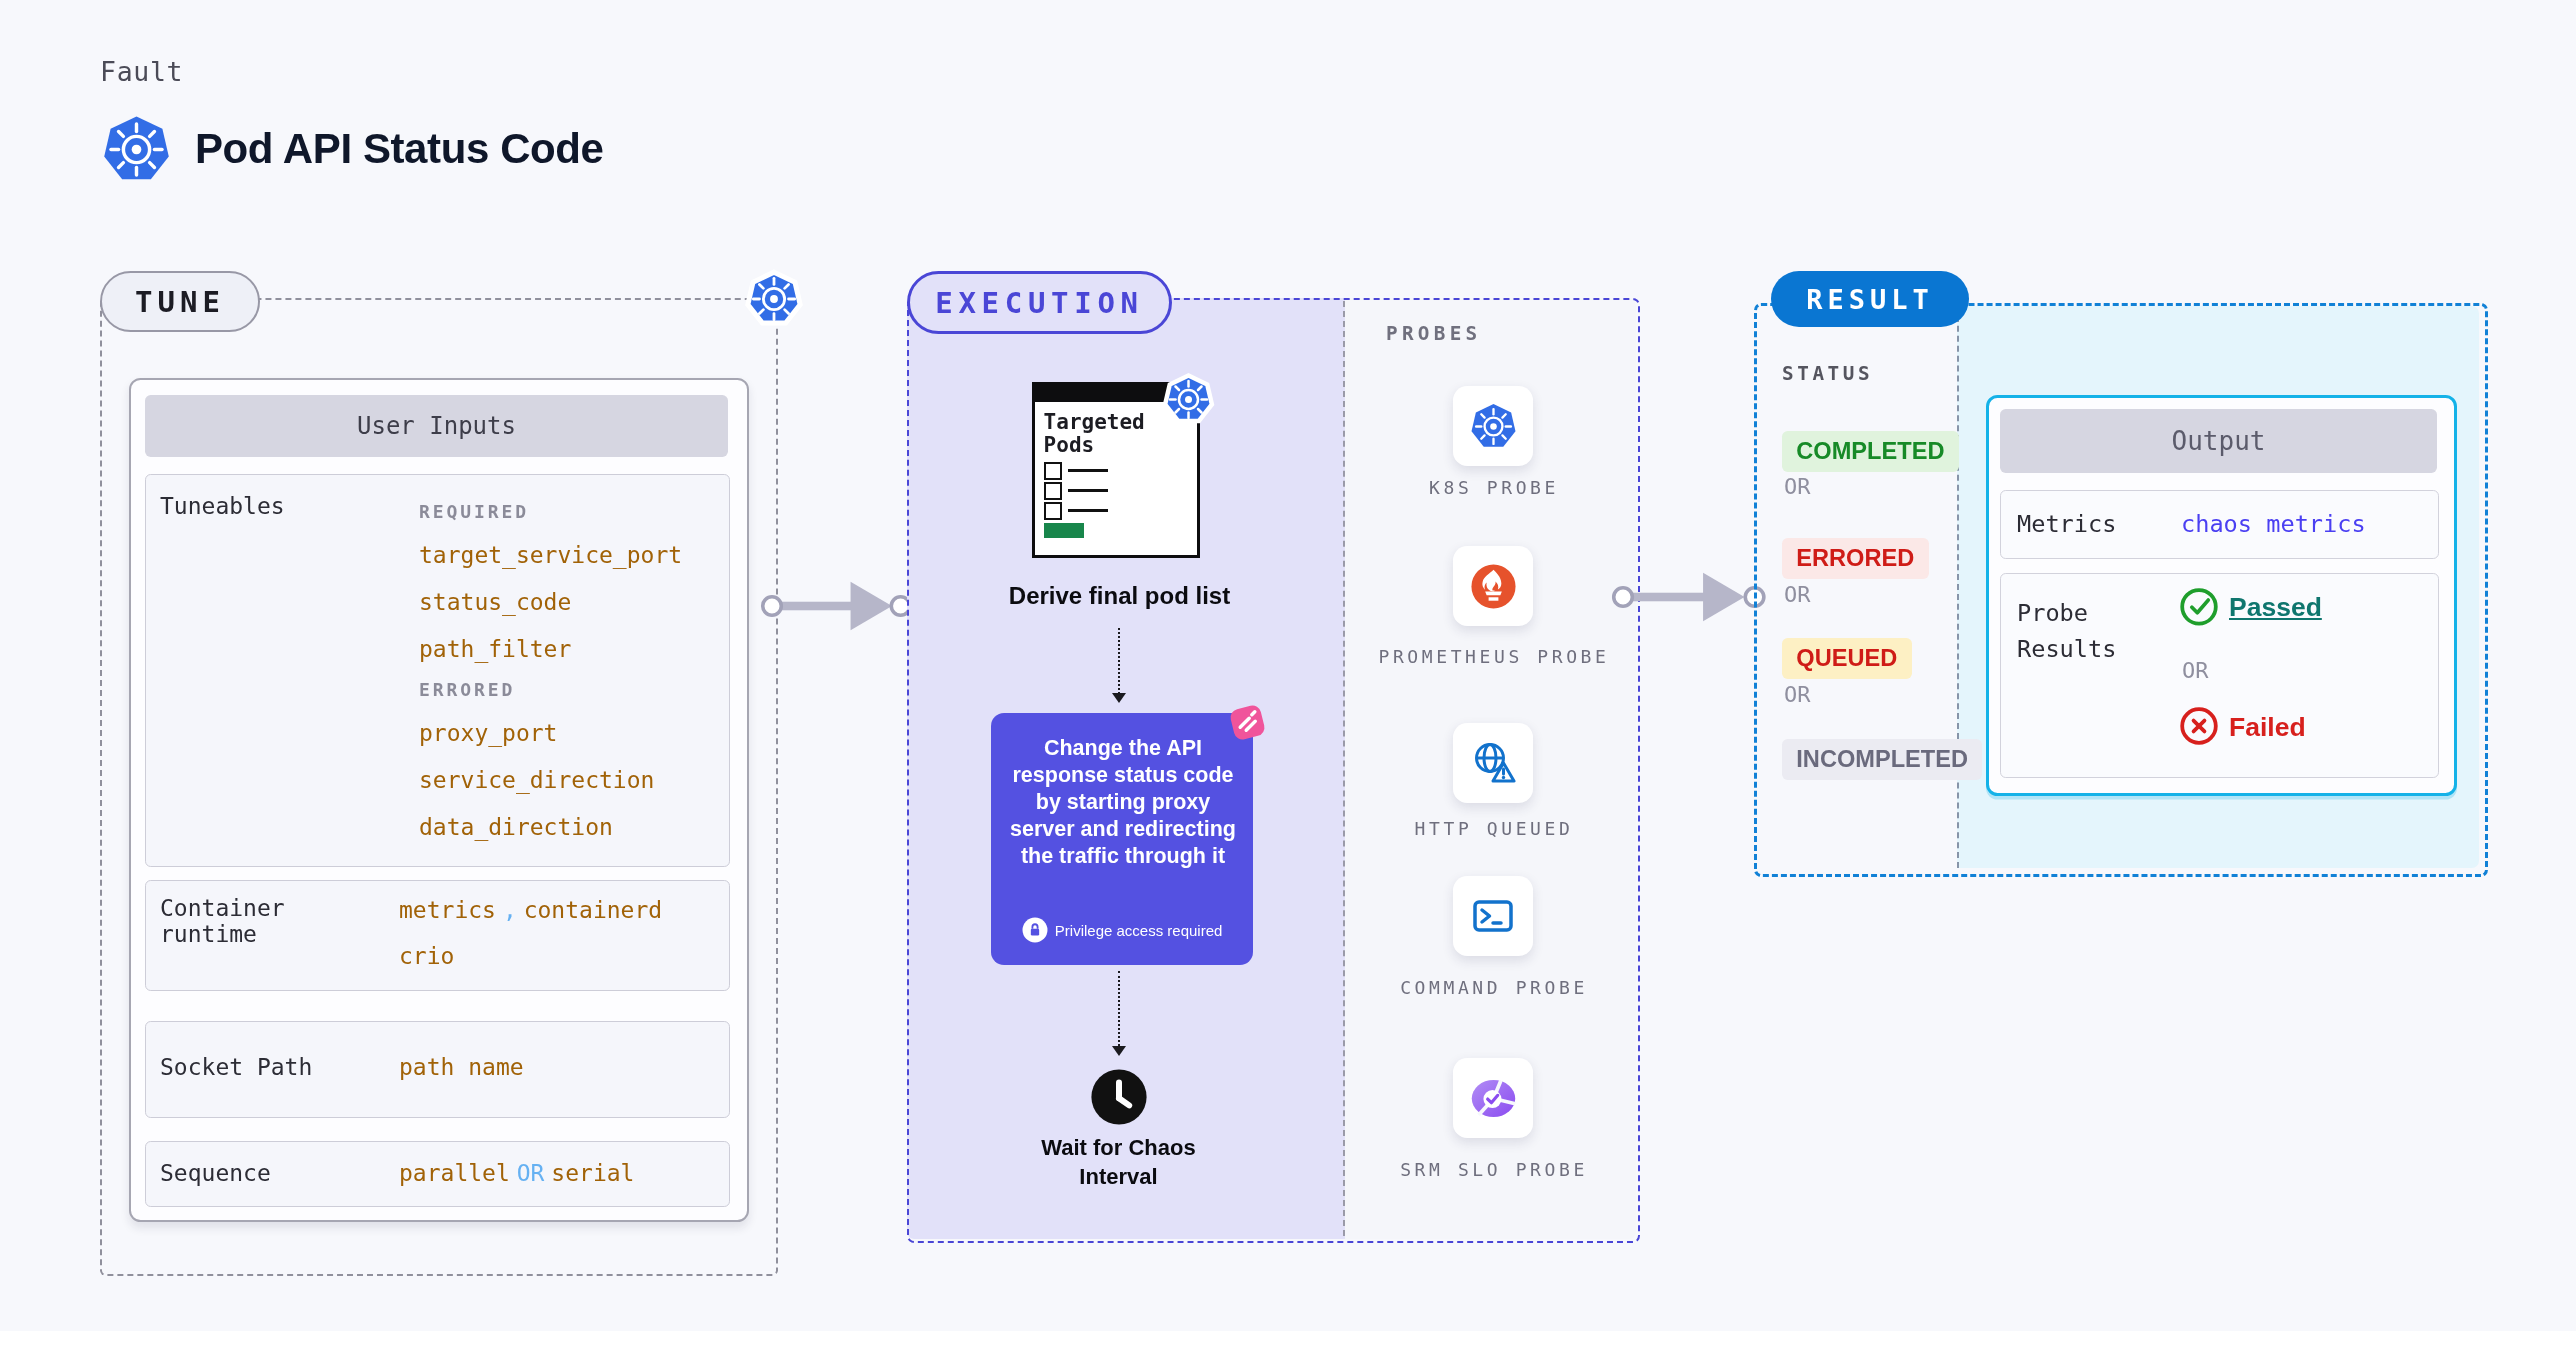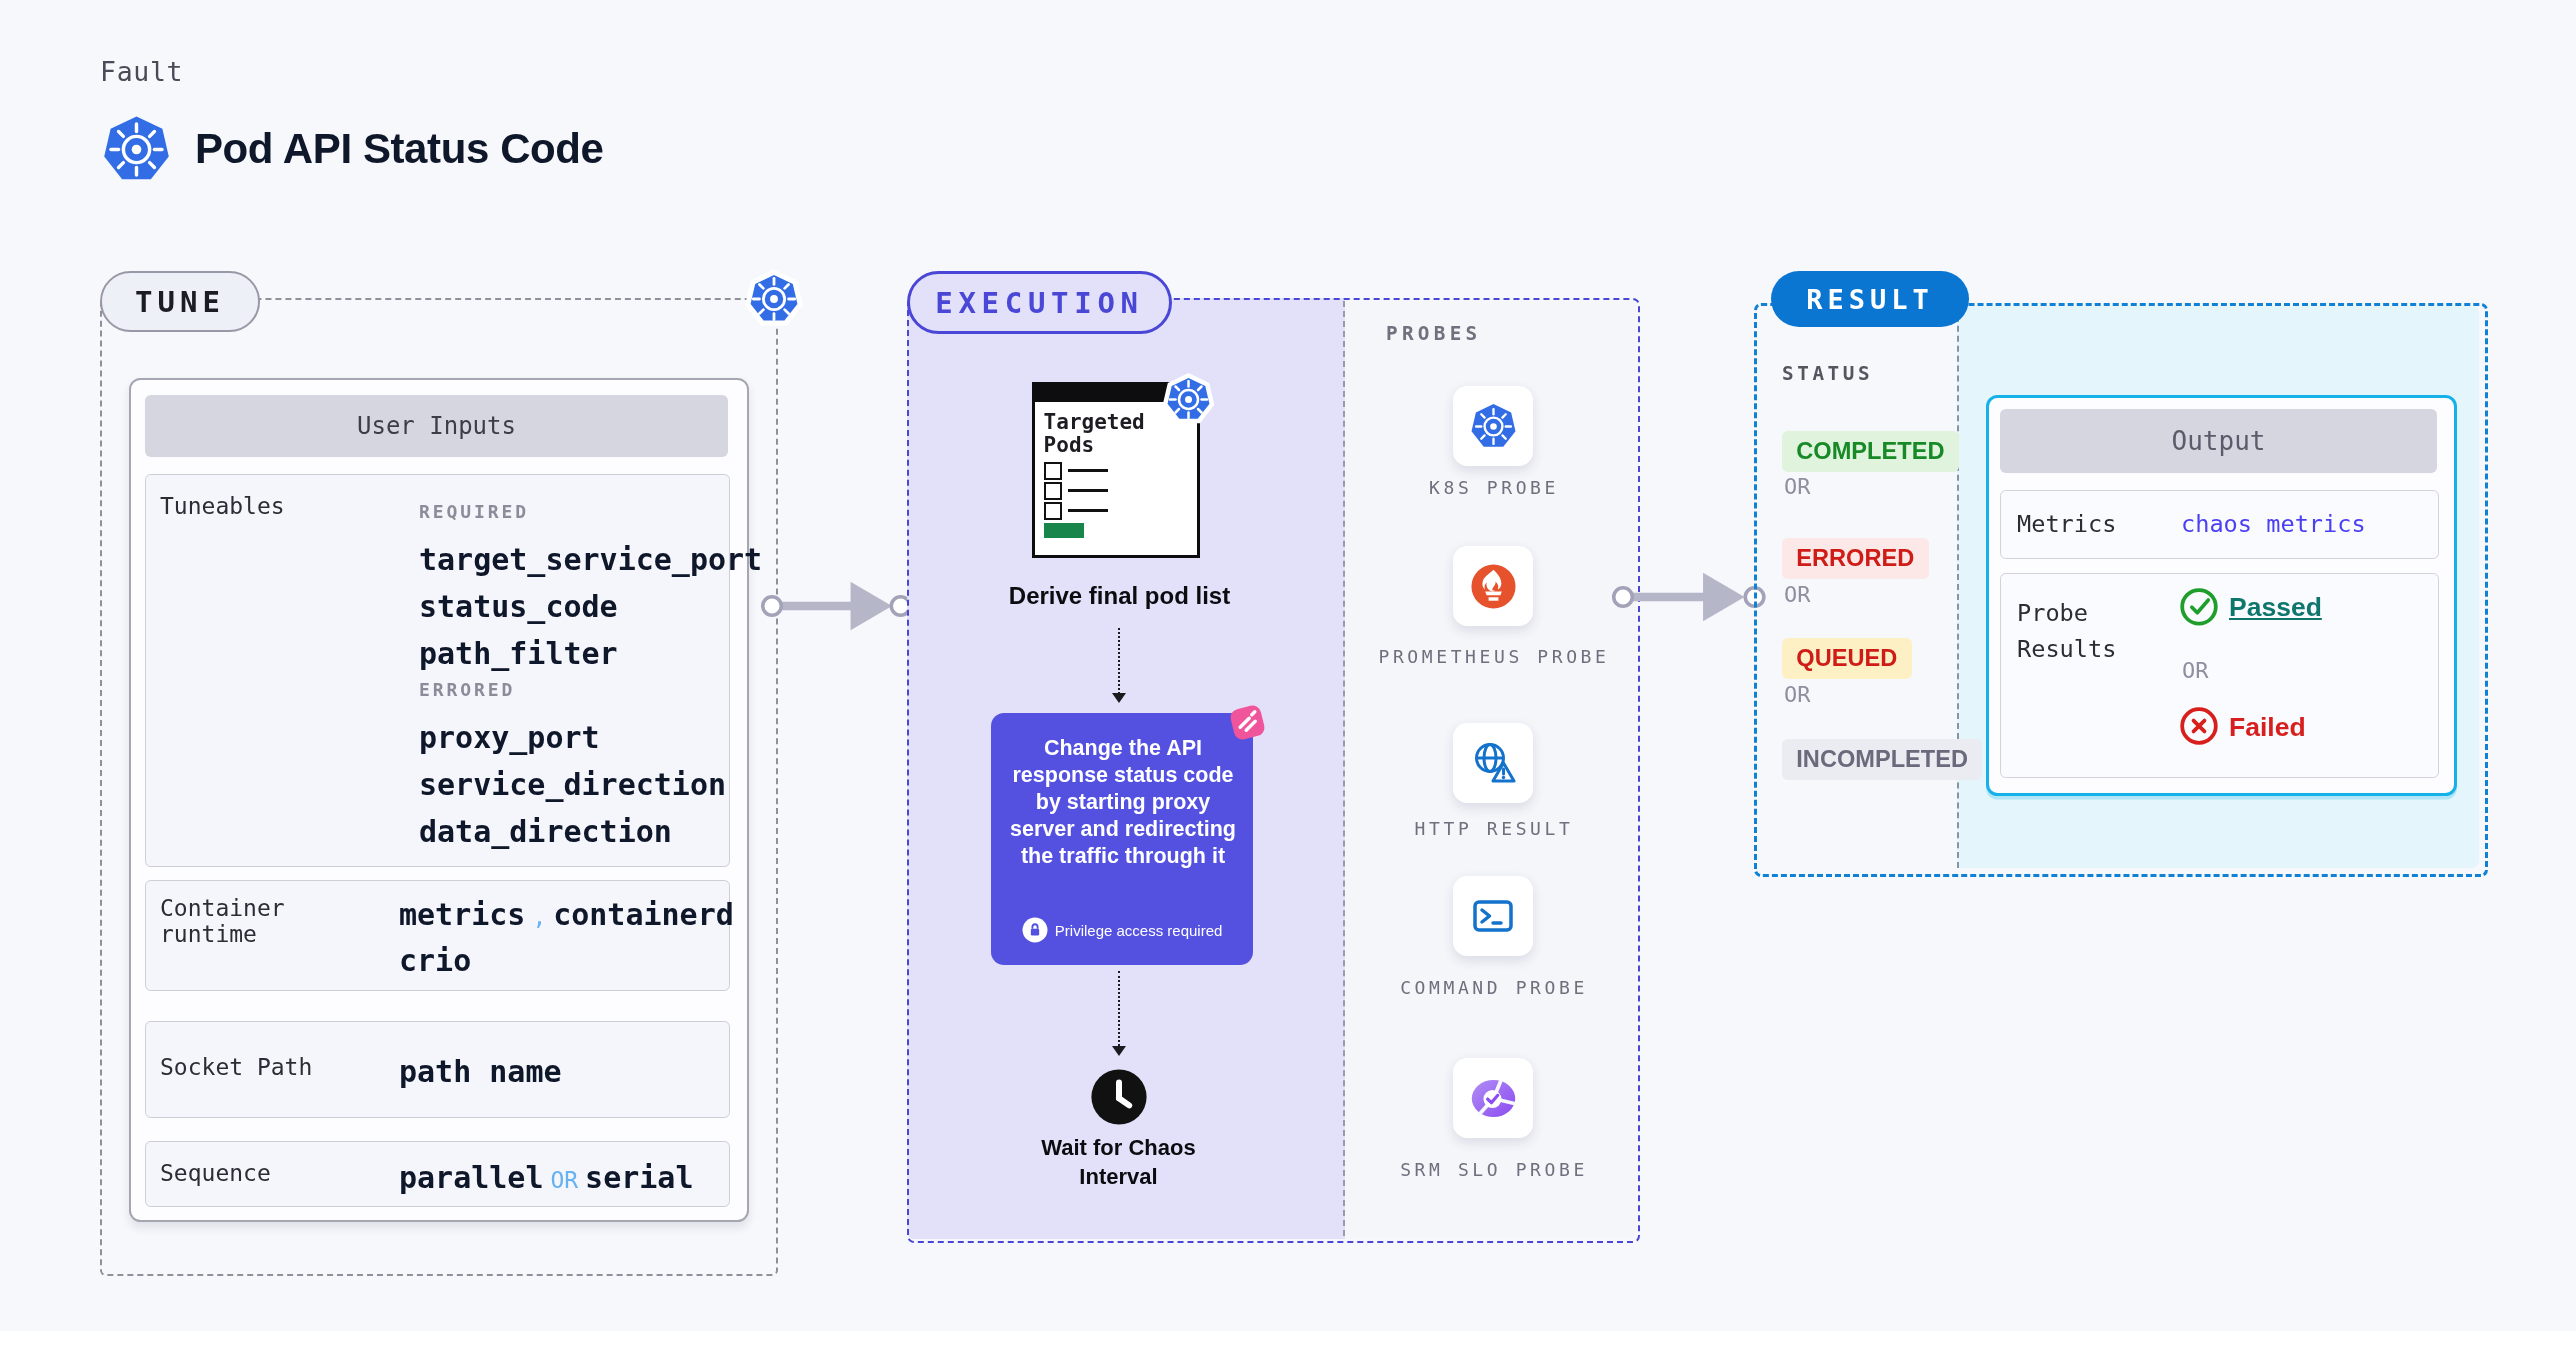--- a/index.html
+++ b/index.html
@@ -39,21 +39,21 @@
            border-radius:11.5px;box-shadow:0 5.7px 10px rgba(30,30,60,.10);}
   .ui-header{left:145px;top:395px;width:583px;height:62px;background:#d6d6e1;border-radius:5.7px;
              display:flex;align-items:center;justify-content:center;font-size:24px;color:#3d3d49;font-weight:500;}
   .ui-row{background:#f5f6fb;border:1.4px solid #cdcdd8;border-radius:5.7px;}
   .row-tuneables{left:145px;top:474px;width:583px;height:391px;}
   .row-runtime{left:145px;top:880px;width:583px;height:109px;}
   .row-socket{left:145px;top:1021px;width:583px;height:95px;}
   .row-sequence{left:145px;top:1141px;width:583px;height:64px;}
   .row-label{font-size:23px;color:#2c2c35;}
   .req-label{font-size:18px;font-weight:600;letter-spacing:2.9px;color:#8b8b99;}
-  .field-link{font-size:30px;font-weight:700;color:#0f172a;}
+  .field-link{font-size:23px;font-weight:400;color:#a16207;}
   .val-sep{font-size:23px;font-weight:500;color:#66b1f2;}
 
   
   .mini-window{left:1032px;top:382px;width:162px;height:170px;background:#ffffff;border:3.6px solid #0d0d0f;}
   .mini-titlebar{left:0;top:0;width:100%;height:17px;background:#0d0d0f;}
   .mini-title{left:8.6px;top:26px;width:122px;font-size:21px;line-height:23px;font-weight:700;color:#1c1c22;}
   .mini-check{width:14.3px;height:14.3px;border:2.1px solid #111;background:#fff;}
   .mini-line{width:40px;height:2.9px;background:#111;}
   .mini-green{left:8.6px;top:138px;width:40px;height:15px;background:#18864b;}
   .mini-k8s{left:1159px;top:370px;width:59px;height:59px;}
@@ -325,21 +325,21 @@
         <use href="#prom" width="68" height="68"></use>
       </svg>
   </div>
   <div class="abs probe-label" style="left:1372px;top:645px;">PROMETHEUS PROBE</div>
 
   <div class="abs probe-card" style="left:1453px;top:723px;">
     <svg style="width:50px;height:50px;" viewBox="0 0 70 70" width="50" height="50">
         <use href="#httpicon" width="70" height="70"></use>
       </svg>
   </div>
-  <div class="abs probe-label" style="left:1372px;top:817px;">HTTP RESULT</div>
+  <div class="abs probe-label" style="left:1372px;top:817px;">HTTP QUEUED</div>
 
   <div class="abs probe-card" style="left:1453px;top:876px;">
     <svg style="width:50px;height:50px;" viewBox="0 0 70 70" width="50" height="50">
         <use href="#cmdicon" width="70" height="70"></use>
       </svg>
   </div>
   <div class="abs probe-label" style="left:1372px;top:976px;">COMMAND PROBE</div>
 
   <div class="abs probe-card" style="left:1453px;top:1058px;">
     <svg style="width:53px;height:53px;" viewBox="0 0 74 74" width="53" height="53">

